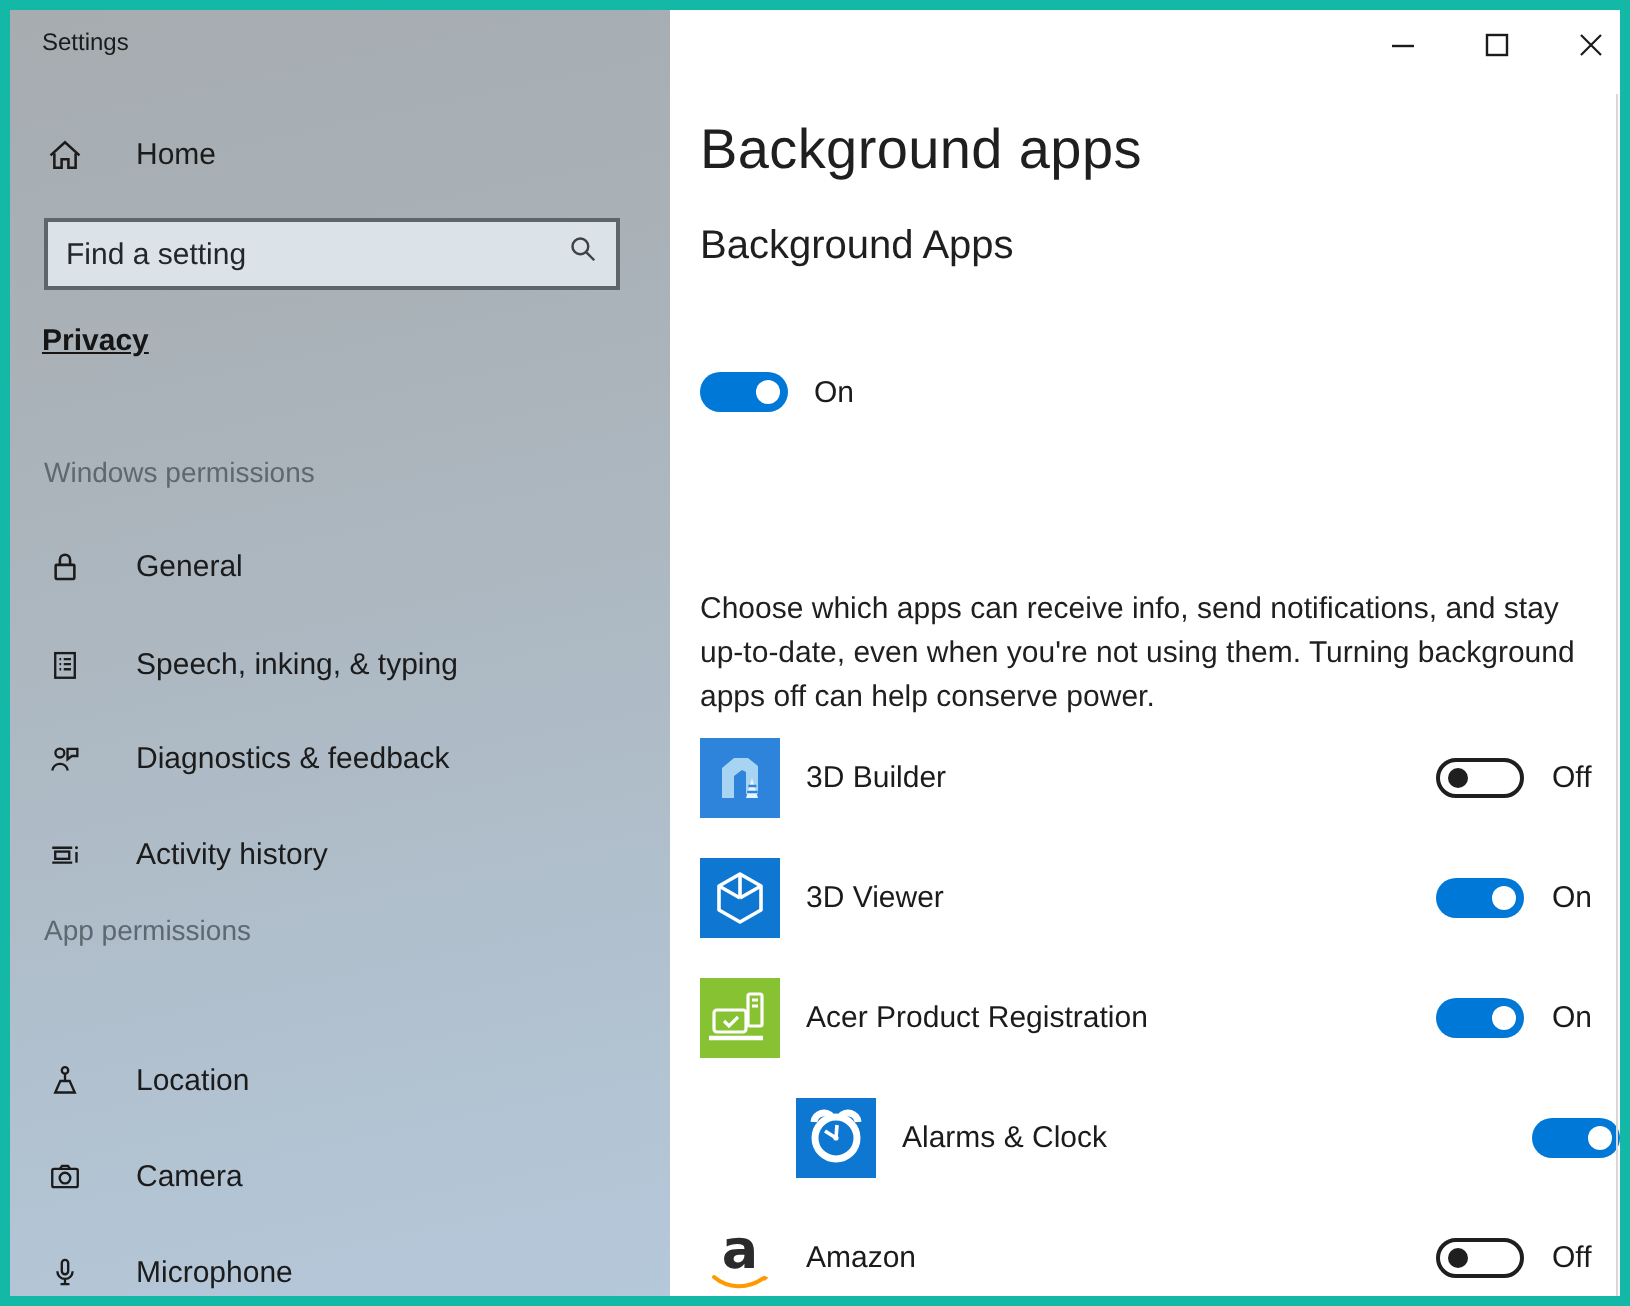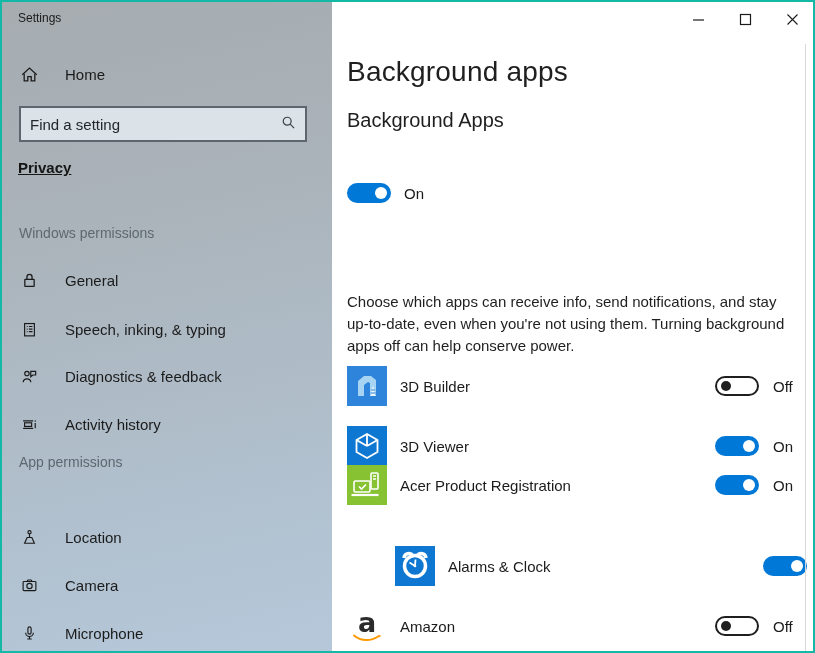--- a/index.html
+++ b/index.html
@@ -1,21 +1,21 @@
 <!DOCTYPE html>
 <html><head>
 <meta charset="utf-8">
 <style>
   * { margin:0; padding:0; box-sizing:border-box; }
   html,body { background:#e8e8e8; }
   body { font-family:"Liberation Sans", sans-serif; color:#1b1b1b; }
 
   .window {
     position:relative; width:815px; height:653px;
-    background:#ffffff; border:2px solid #14b8a6; overflow:hidden;
+    background:#ffffff; border:5px solid #14b8a6; overflow:hidden;
   }
 
   
   .sidebar {
     position:absolute; left:0; top:0; width:330px; height:100%;
     background:linear-gradient(168deg,#a6acb0 0%,#abb4bb 35%,#b0bfcc 70%,#b5c8da 100%);
   }
   .settings-title { position:absolute; left:16px; top:9px; font-size:12px; color:#1b1b1b; }
   .nav-item {
     position:absolute; left:18px; height:22px;
@@ -233,21 +233,21 @@
           </g>
         </svg>
       </div>
       <span class="app-name">3D Viewer</span>
       <div class="toggle app-toggle on">
           <div class="knob"></div>
         </div>
       <span class="app-state">On</span>
     </div>
 
-    <div class="app-row" style="top:463px;">
+    <div class="app-row" style="top:484px;">
       <div class="app-icon">
         <svg width="40" height="40" viewBox="0 0 40 40">
           <rect width="40" height="40" fill="#87c232"></rect>
           <g fill="none" stroke="#ffffff" stroke-width="1.6">
             <rect x="24" y="8" width="7" height="16" rx="1"></rect>
             <path d="M26 11 h3 M26 14 h3"></path>
             <rect x="7" y="16" width="16" height="11" rx="1.5"></rect>
             <path d="M12 21.5 l2.5 2.5 4.5 -4.5"></path>
             <path d="M4.5 30 h27" stroke-width="2.2"></path>
           </g>

